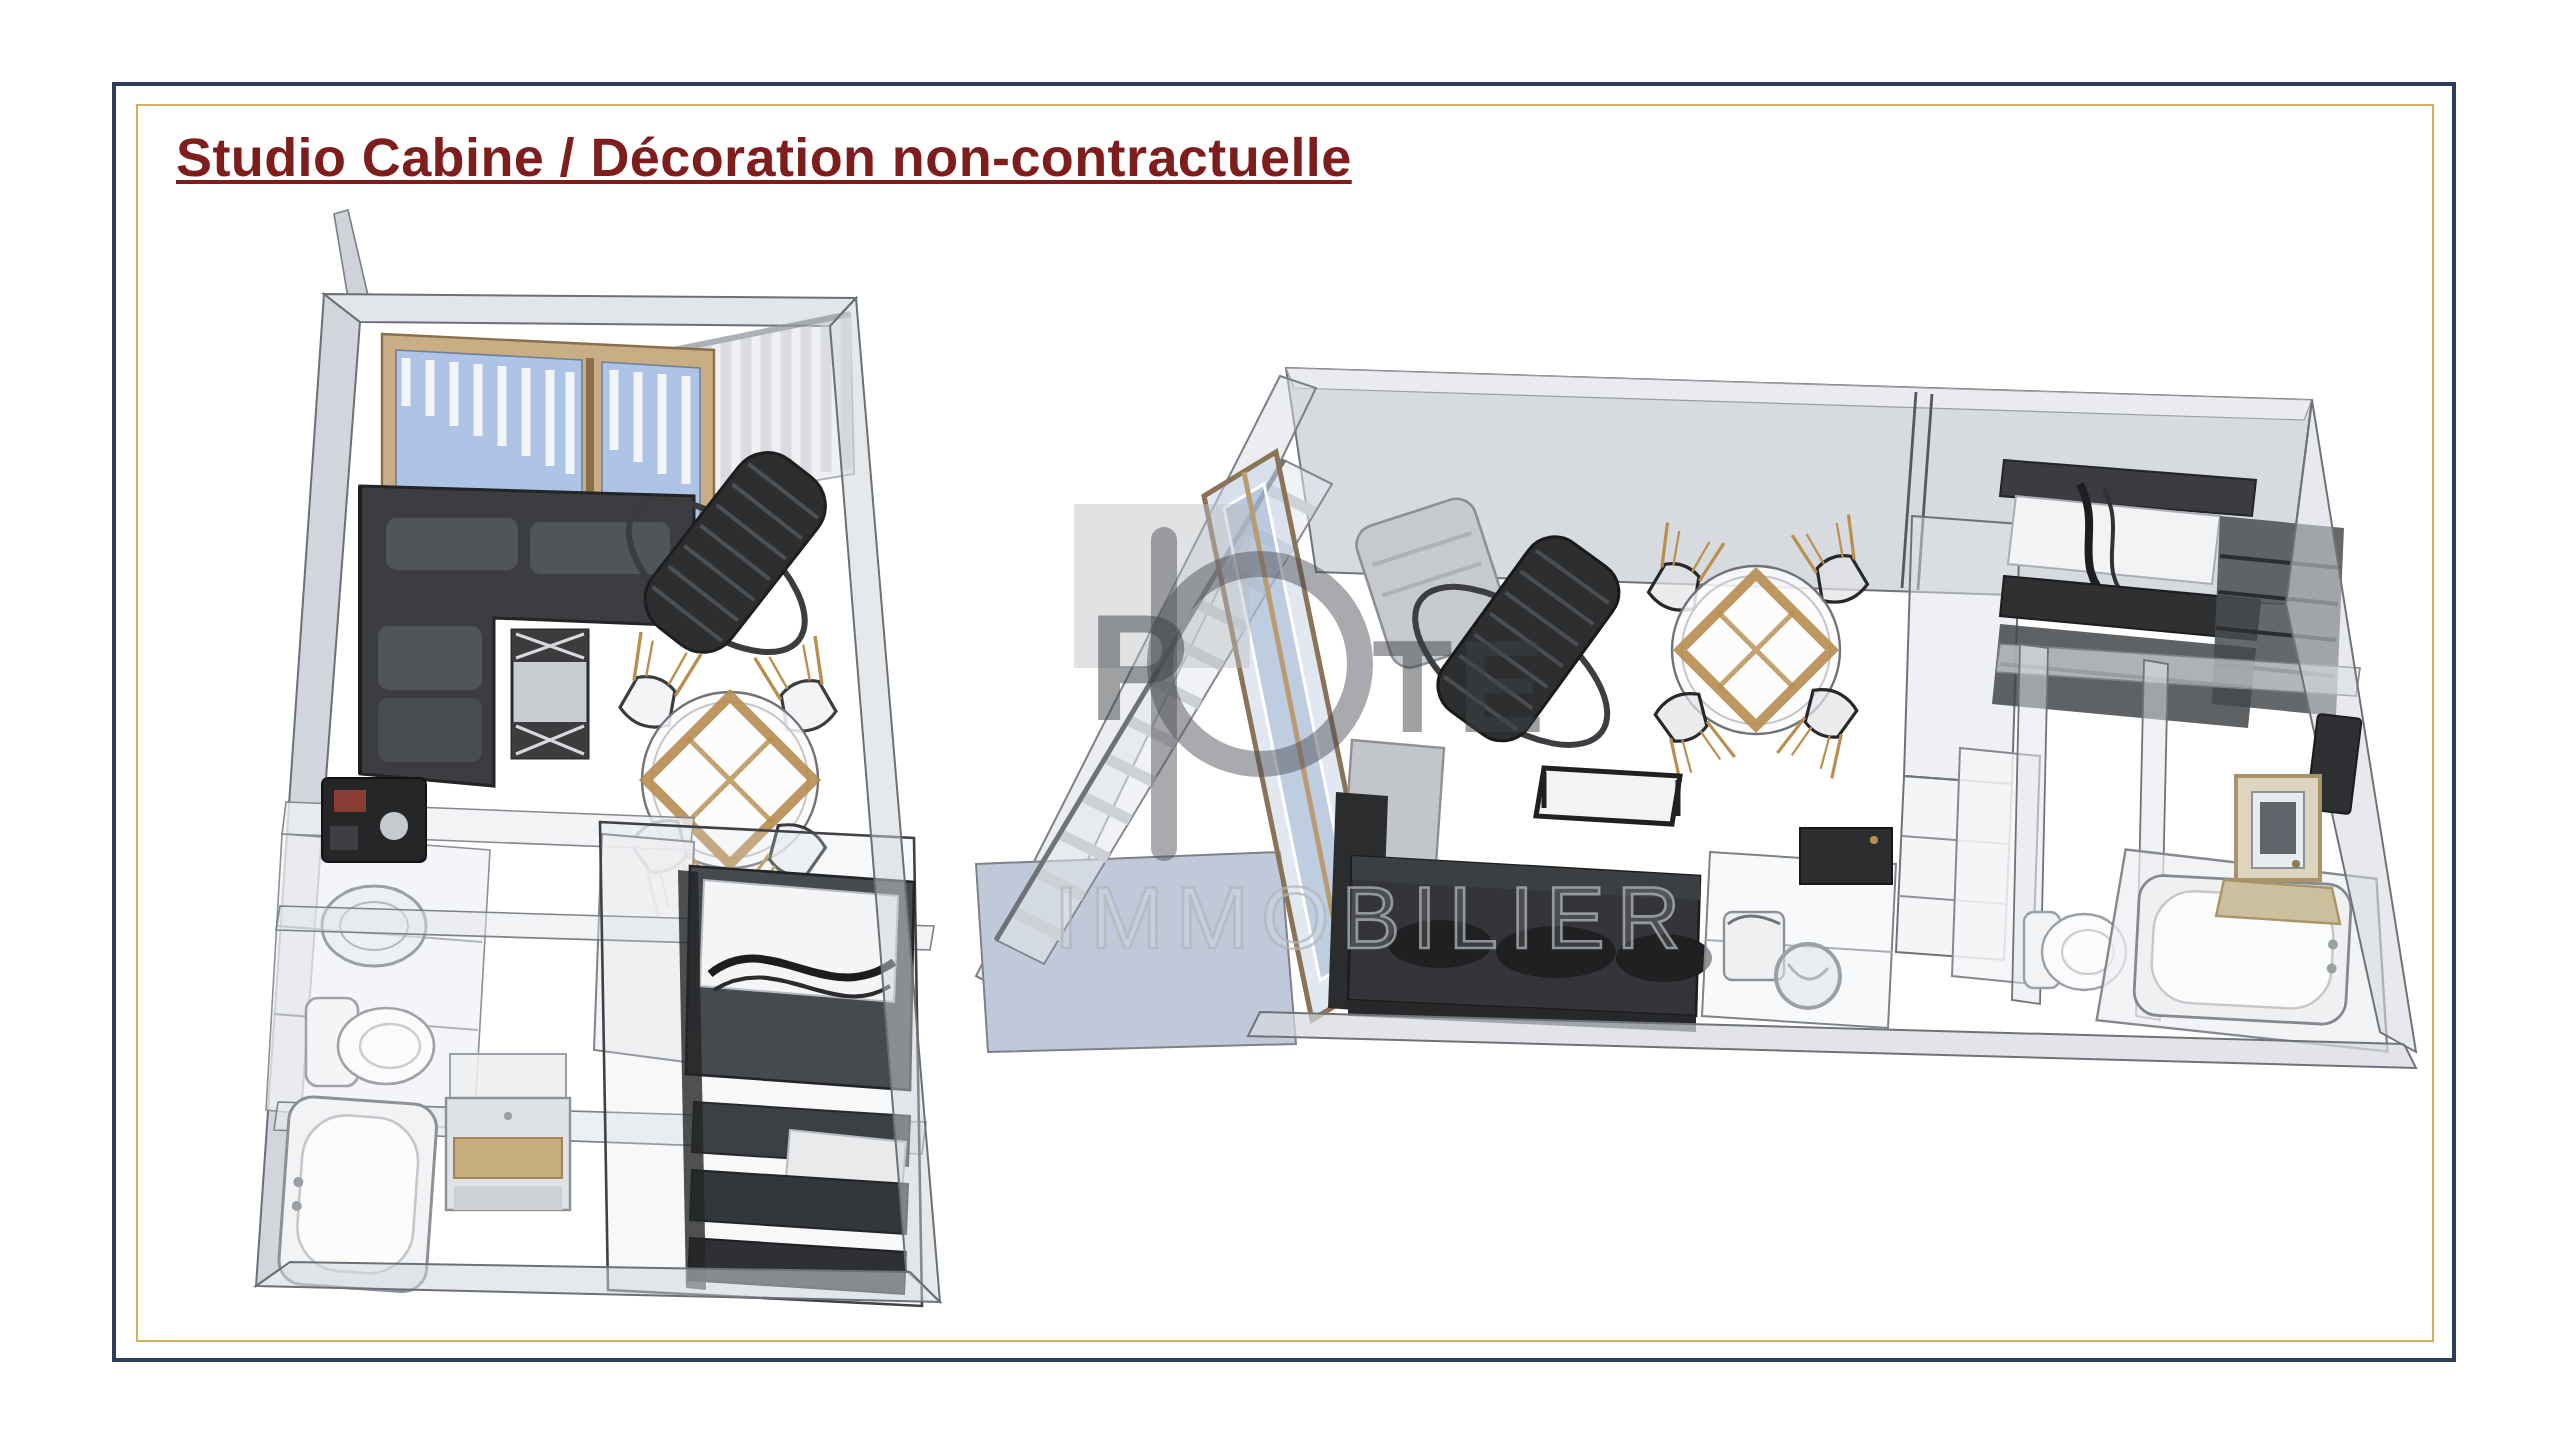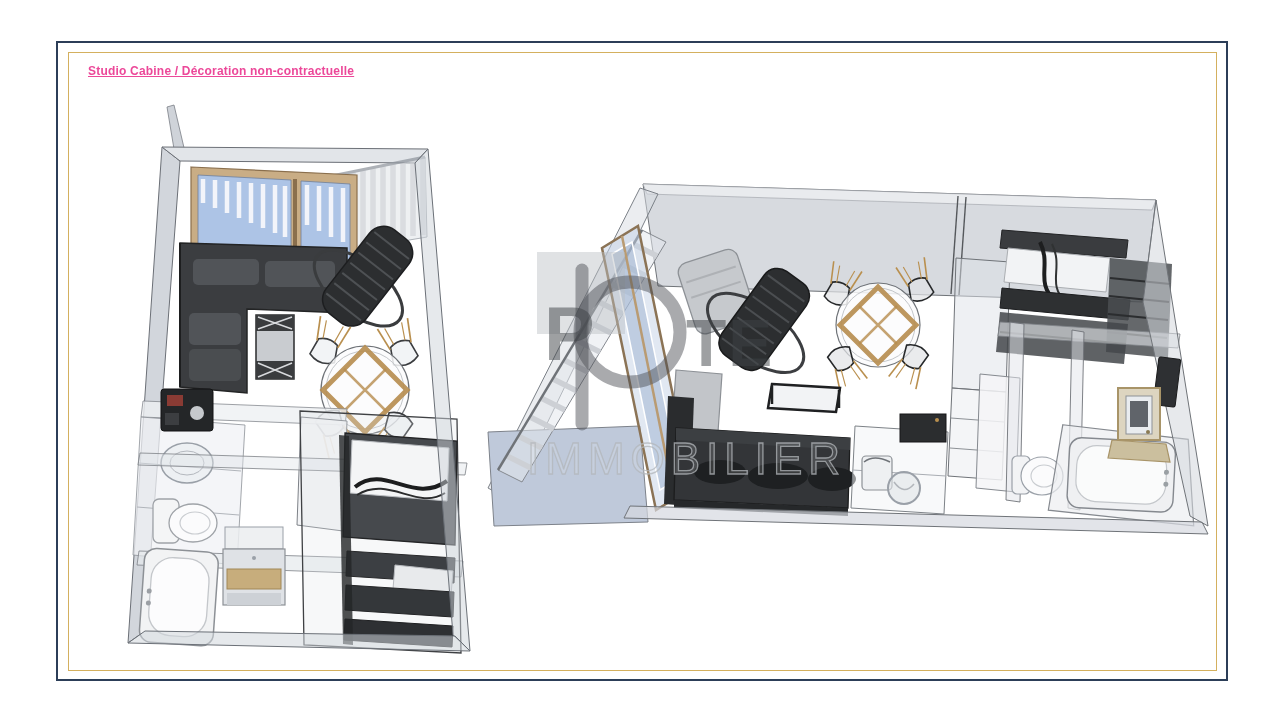--- a/index.html
+++ b/index.html
@@ -2,22 +2,22 @@
 <html><head>
 <meta charset="utf-8">
 <style>
   html,body{margin:0;padding:0;background:#ffffff;}
   body{width:1280px;height:720px;position:relative;overflow:hidden;
        font-family:"Liberation Sans",sans-serif;}
   .outer-frame{position:absolute;left:56px;top:41px;width:1168px;height:636px;
        border:2px solid #2c3e58;background:transparent;}
   .inner-frame{position:absolute;left:68px;top:52px;width:1147px;height:617px;
        border:1px solid #d4b05e;}
-  .plan-title{position:absolute;left:88px;top:64px;font-size:12px;font-weight:600;
-       color:#ec4899;text-decoration:underline;letter-spacing:.2px;}
+  .plan-title{position:absolute;left:88px;top:64px;font-size:27px;font-weight:600;
+       color:#7f1d1d;text-decoration:underline;letter-spacing:.2px;}
   svg{position:absolute;}
   #plan-left{left:95px;top:95px;}
   #plan-right{left:480px;top:170px;}
   #watermark{left:0;top:0;pointer-events:none;}
   .wm-dark{font-weight:bold;fill:rgba(62,65,70,.5);}
   .wm-outline{fill:rgba(255,255,255,.12);stroke:rgba(178,181,186,.75);stroke-width:1.3px;
        letter-spacing:6px;font-weight:400;}
 </style>
 </head>
 <body>

